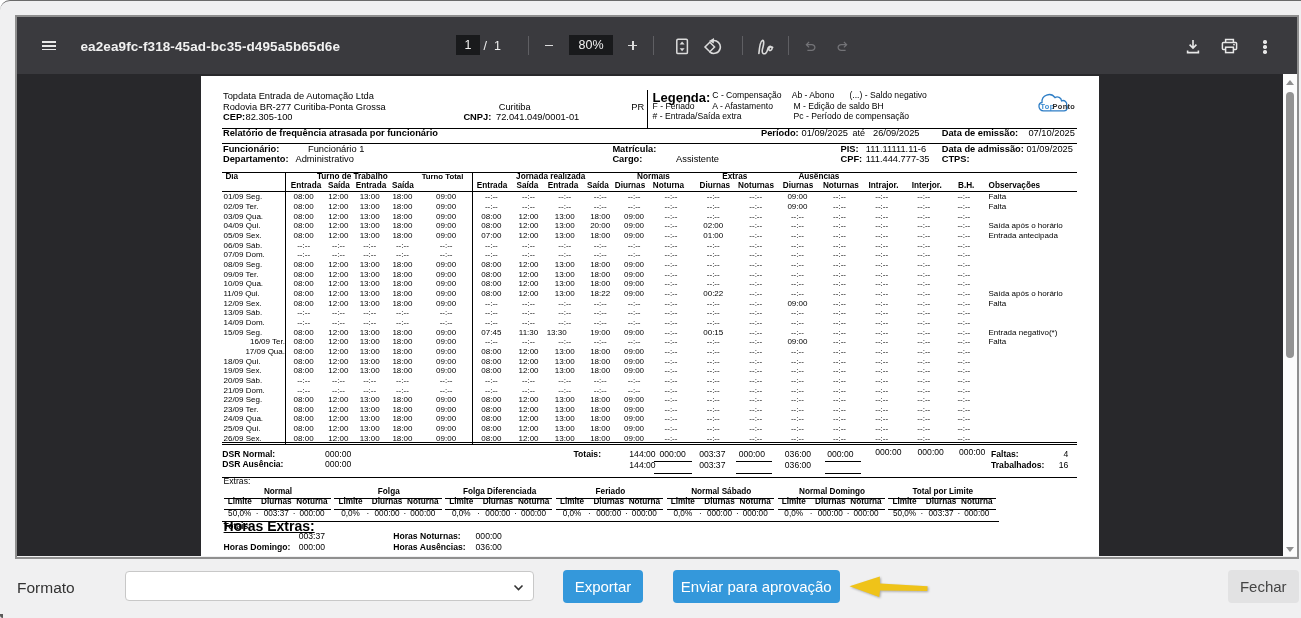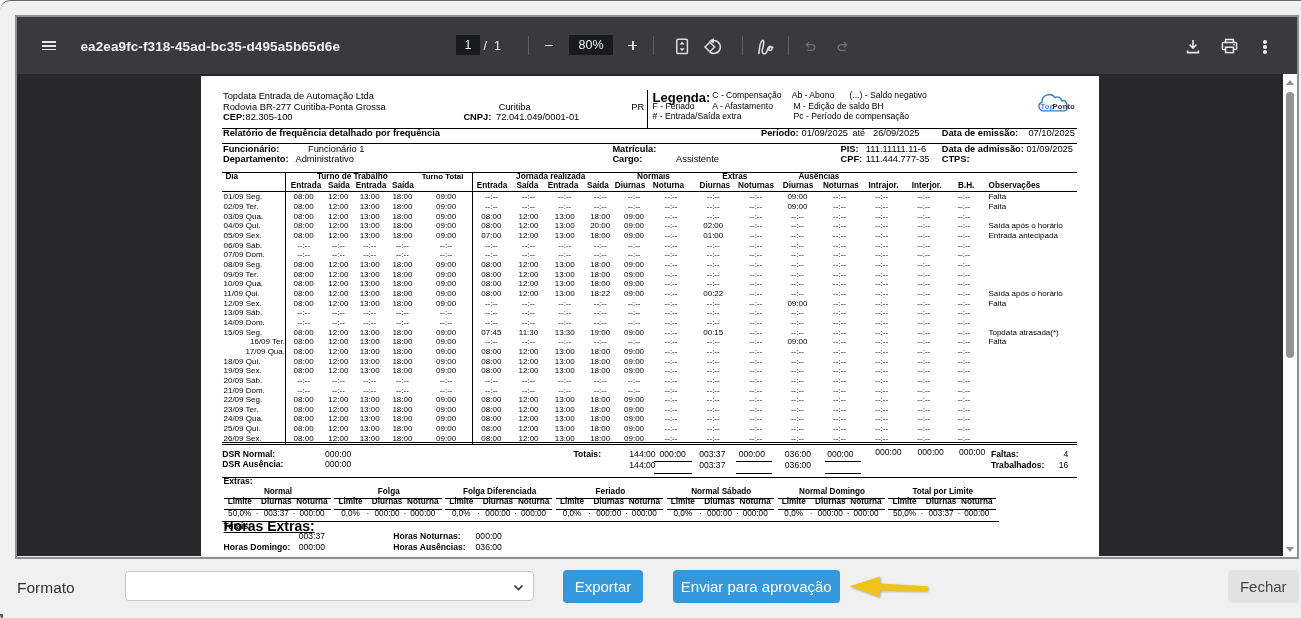--- a/index.html
+++ b/index.html
@@ -78,21 +78,21 @@
     <div class="pt " style="left:451.9px;top:15.3px;font-size:13px;font-weight:bold;">Legenda:</div>
     <div class="pt " style="left:511.6px;top:15.3px;font-size:8.6px;">C - Compensação</div>
     <div class="pt " style="left:591.0px;top:15.3px;font-size:8.6px;">Ab - Abono</div>
     <div class="pt " style="left:648.8px;top:15.3px;font-size:8.6px;">(...) - Saldo negativo</div>
     <div class="pt " style="left:451.9px;top:25.8px;font-size:8.6px;">F - Feriado</div>
     <div class="pt " style="left:511.6px;top:25.8px;font-size:8.6px;">A - Afastamento</div>
     <div class="pt " style="left:592.8px;top:25.8px;font-size:8.6px;">M - Edição de saldo BH</div>
     <div class="pt " style="left:451.9px;top:36.3px;font-size:8.6px;"># - Entrada/Saída extra</div>
     <div class="pt " style="left:592.8px;top:36.3px;font-size:8.6px;">Pc - Período de compensação</div>
     <div class="pl" style="left:21.8px;top:52.0px;width:854.5px;height:0.9px;background:#000"></div>
-    <div class="pt " style="left:22.3px;top:53.0px;font-size:9.3px;font-weight:bold;">Relatório de frequência detalhado por frequência</div>
+    <div class="pt " style="left:22.3px;top:53.0px;font-size:9.3px;font-weight:bold;">Relatório de frequência atrasada por funcionário</div>
     <div class="pt " style="left:560.3px;top:53.0px;font-size:9.3px;font-weight:bold;">Período:</div>
     <div class="pt " style="left:600.8px;top:53.0px;font-size:9.3px;">01/09/2025</div>
     <div class="pt " style="left:651.8px;top:53.2px;font-size:9.0px;">até</div>
     <div class="pt " style="left:672.3px;top:53.0px;font-size:9.3px;">26/09/2025</div>
     <div class="pt " style="left:741.0px;top:53.0px;font-size:9.3px;font-weight:bold;">Data de emissão:</div>
     <div class="pt " style="left:827.7px;top:53.0px;font-size:9.3px;">07/10/2025</div>
     <div class="pl" style="left:21.8px;top:66.9px;width:854.5px;height:0.9px;background:#000"></div>
     <div class="pt " style="left:22.3px;top:68.7px;font-size:9.3px;font-weight:bold;">Funcionário:</div>
     <div class="pt " style="left:91.3px;top:68.7px;font-size:9.3px;padding-left:16px;">Funcionário 1</div>
     <div class="pt " style="left:411.7px;top:68.7px;font-size:9.3px;font-weight:bold;">Matrícula:</div>
@@ -472,32 +472,32 @@
         </tr>
         <tr>
           <td style="height:9.65px;line-height:9.65px;padding:0;text-align:left;padding-left:1px;overflow:hidden;white-space:nowrap;">15/09 Seg.</td>
           <td style="height:9.65px;line-height:9.65px;padding:0;text-align:center;overflow:hidden;white-space:nowrap;">08:00</td>
           <td style="height:9.65px;line-height:9.65px;padding:0;text-align:center;overflow:hidden;white-space:nowrap;">12:00</td>
           <td style="height:9.65px;line-height:9.65px;padding:0;text-align:center;overflow:hidden;white-space:nowrap;">13:00</td>
           <td style="height:9.65px;line-height:9.65px;padding:0;text-align:center;overflow:hidden;white-space:nowrap;">18:00</td>
           <td style="height:9.65px;line-height:9.65px;padding:0;text-align:center;overflow:hidden;white-space:nowrap;">09:00</td>
           <td style="height:9.65px;line-height:9.65px;padding:0;text-align:center;overflow:hidden;white-space:nowrap;">07:45</td>
           <td style="height:9.65px;line-height:9.65px;padding:0;text-align:center;overflow:hidden;white-space:nowrap;">11:30</td>
-          <td style="height:9.65px;line-height:9.65px;padding:0;text-align:center;overflow:hidden;white-space:nowrap;">13:30</td>
+          <td style="height:9.65px;line-height:9.65px;padding:0;text-align:left;overflow:hidden;white-space:nowrap;">13:30</td>
           <td style="height:9.65px;line-height:9.65px;padding:0;text-align:center;overflow:hidden;white-space:nowrap;">19:00</td>
           <td style="height:9.65px;line-height:9.65px;padding:0;text-align:center;overflow:hidden;white-space:nowrap;">09:00</td>
           <td style="height:9.65px;line-height:9.65px;padding:0;text-align:center;overflow:hidden;white-space:nowrap;">--:--</td>
           <td style="height:9.65px;line-height:9.65px;padding:0;text-align:center;overflow:hidden;white-space:nowrap;">00:15</td>
           <td style="height:9.65px;line-height:9.65px;padding:0;text-align:center;overflow:hidden;white-space:nowrap;">--:--</td>
           <td style="height:9.65px;line-height:9.65px;padding:0;text-align:center;overflow:hidden;white-space:nowrap;">--:--</td>
           <td style="height:9.65px;line-height:9.65px;padding:0;text-align:center;overflow:hidden;white-space:nowrap;">--:--</td>
           <td style="height:9.65px;line-height:9.65px;padding:0;text-align:center;overflow:hidden;white-space:nowrap;">--:--</td>
           <td style="height:9.65px;line-height:9.65px;padding:0;text-align:center;overflow:hidden;white-space:nowrap;">--:--</td>
           <td style="height:9.65px;line-height:9.65px;padding:0;text-align:center;overflow:hidden;white-space:nowrap;">--:--</td>
-          <td style="height:9.65px;line-height:9.65px;padding:0;text-align:left;padding-left:5.6px;overflow:hidden;white-space:nowrap;">Topdata atrasada(*)</td>
+          <td style="height:9.65px;line-height:9.65px;padding:0;text-align:left;padding-left:5.6px;overflow:hidden;white-space:nowrap;">Entrada negativo(*)</td>
         </tr>
         <tr>
           <td style="height:9.65px;line-height:9.65px;padding:0;text-align:right;padding-left:1px;overflow:hidden;white-space:nowrap;">16/09 Ter.</td>
           <td style="height:9.65px;line-height:9.65px;padding:0;text-align:center;overflow:hidden;white-space:nowrap;">08:00</td>
           <td style="height:9.65px;line-height:9.65px;padding:0;text-align:center;overflow:hidden;white-space:nowrap;">12:00</td>
           <td style="height:9.65px;line-height:9.65px;padding:0;text-align:center;overflow:hidden;white-space:nowrap;">13:00</td>
           <td style="height:9.65px;line-height:9.65px;padding:0;text-align:center;overflow:hidden;white-space:nowrap;">18:00</td>
           <td style="height:9.65px;line-height:9.65px;padding:0;text-align:center;overflow:hidden;white-space:nowrap;">09:00</td>
           <td style="height:9.65px;line-height:9.65px;padding:0;text-align:center;overflow:hidden;white-space:nowrap;">--:--</td>
           <td style="height:9.65px;line-height:9.65px;padding:0;text-align:center;overflow:hidden;white-space:nowrap;">--:--</td>
@@ -757,21 +757,21 @@
     <div class="pt " style="left:597.3px;top:385.2px;font-size:8.6px;transform:translateX(-50%);">036:00</div>
     <div class="pt " style="left:790.3px;top:385.2px;font-size:8.6px;font-weight:bold;">Trabalhados:</div>
     <div class="pt " style="left:867.5px;top:385.2px;font-size:8.6px;transform:translateX(-100%);">16</div>
     <div class="pl" style="left:453.3px;top:384.7px;width:37.6px;height:0.8px;background:#000"></div>
     <div class="pl" style="left:453.3px;top:396.7px;width:37.6px;height:0.8px;background:#000"></div>
     <div class="pl" style="left:535.3px;top:384.7px;width:36.0px;height:0.8px;background:#000"></div>
     <div class="pl" style="left:535.3px;top:396.7px;width:36.0px;height:0.8px;background:#000"></div>
     <div class="pl" style="left:624.3px;top:384.7px;width:36.0px;height:0.8px;background:#000"></div>
     <div class="pl" style="left:624.3px;top:396.7px;width:36.0px;height:0.8px;background:#000"></div>
     <div class="pl" style="left:21.8px;top:401.2px;width:854.5px;height:1.1px;background:#000"></div>
-    <div class="pt " style="left:22.9px;top:400.4px;font-size:8.6px;font-weight:bold;">Extras:</div>
+    <div class="pt " style="left:22.9px;top:400.4px;font-size:8.6px;font-weight:normal;">Extras:</div>
     <div class="pt " style="left:77.3px;top:412.0px;font-size:8.2px;font-weight:bold;transform:translateX(-50%);">Normal</div>
     <div class="pl" style="left:22.9px;top:422.0px;width:107.2px;height:0.8px;background:#000"></div>
     <div class="pt " style="left:39.0px;top:421.9px;font-size:8.2px;font-weight:bold;transform:translateX(-50%);">Limite</div>
     <div class="pt " style="left:75.6px;top:421.9px;font-size:8.2px;font-weight:bold;transform:translateX(-50%);">Diurnas</div>
     <div class="pt " style="left:111.3px;top:421.9px;font-size:8.2px;font-weight:bold;transform:translateX(-50%);">Noturna</div>
     <div class="pl" style="left:22.9px;top:432.6px;width:107.2px;height:0.8px;background:#000"></div>
     <div class="pt " style="left:39.0px;top:433.4px;font-size:8.2px;transform:translateX(-50%);">50,0%</div>
     <div class="pt " style="left:56.4px;top:433.4px;font-size:8.2px;transform:translateX(-50%);">·</div>
     <div class="pt " style="left:75.6px;top:433.4px;font-size:8.2px;transform:translateX(-50%);">003:37</div>
     <div class="pt " style="left:93.4px;top:433.4px;font-size:8.2px;transform:translateX(-50%);">·</div>

